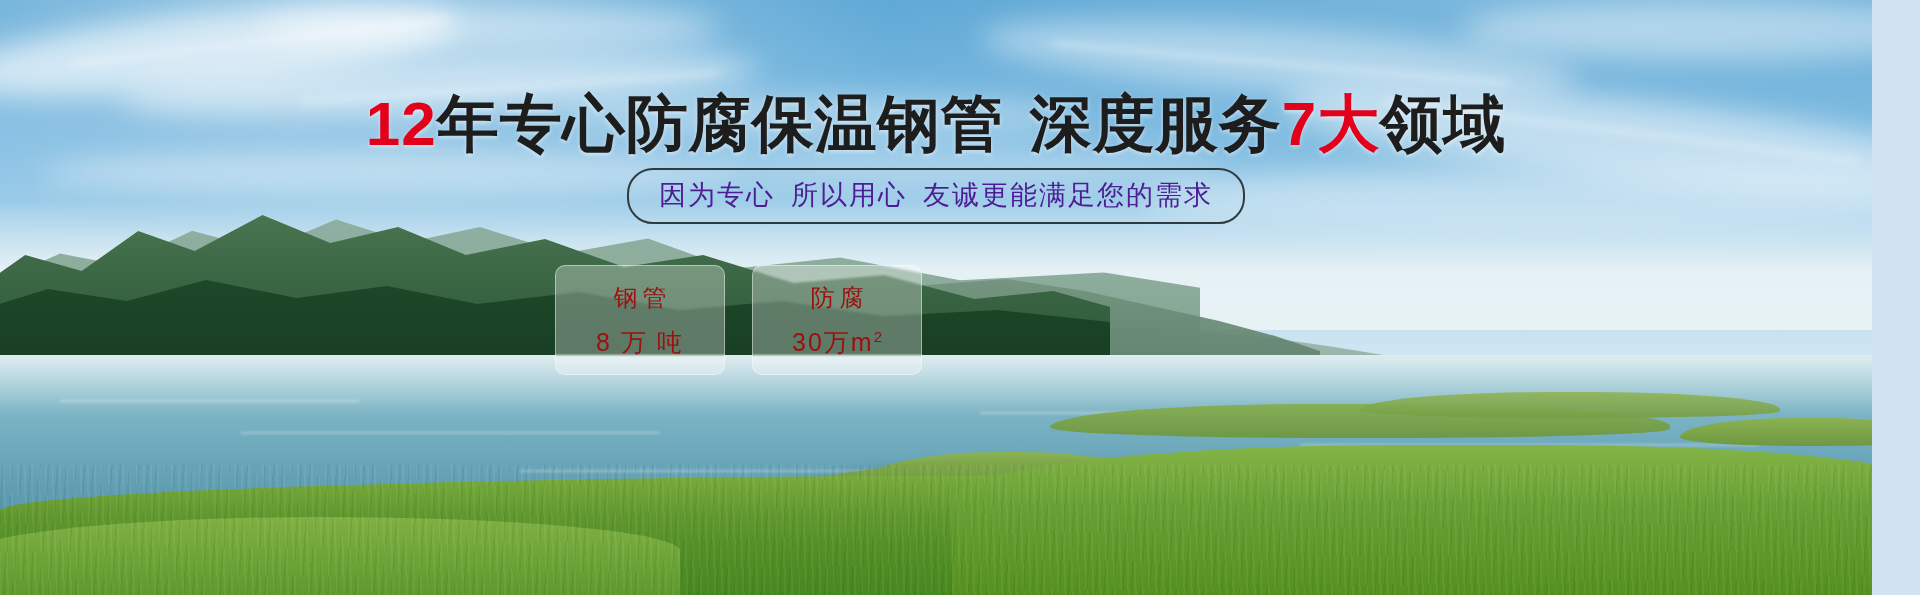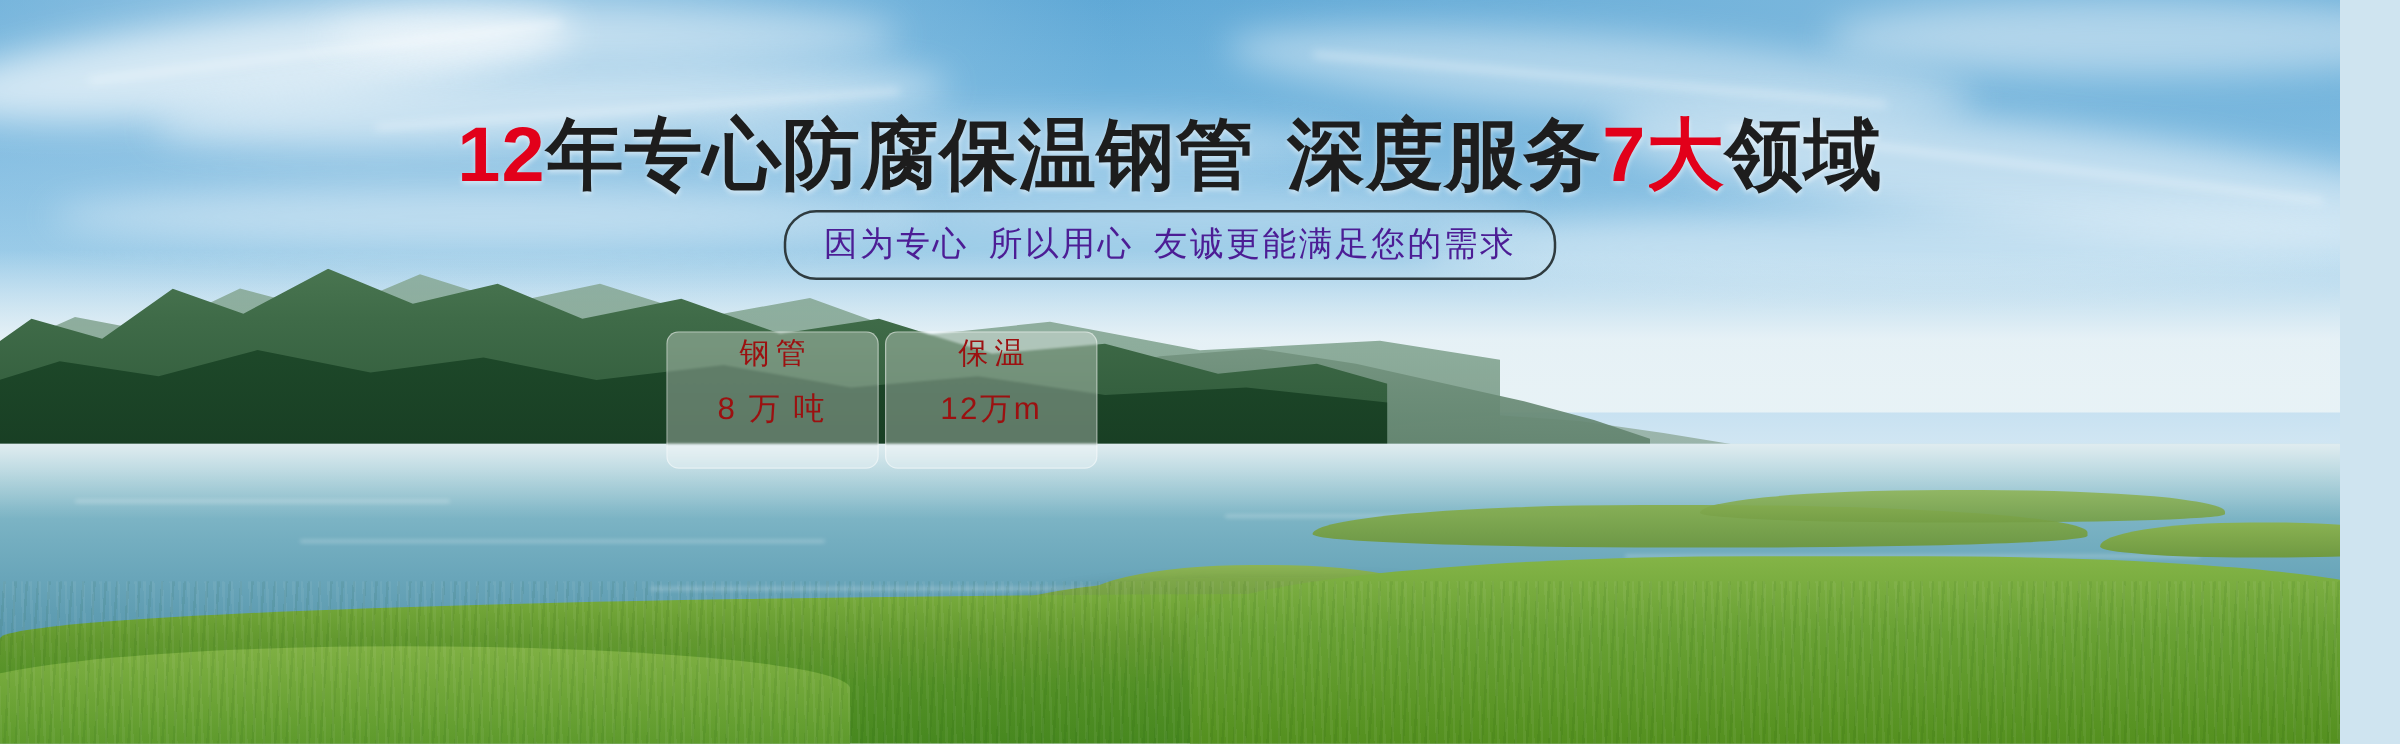--- a/index.html
+++ b/index.html
@@ -181,23 +181,24 @@
 
   .stats {
     position:absolute; left:533px; top:265px;
     display:flex; gap:5px;
   }
   .stat-card {
     width:170px; height:110px;
     border-radius:10px;
     background:rgba(255,255,255,.30);
     border:1px solid rgba(255,255,255,.45);
-    display:flex; flex-direction:column; align-items:center; 
+    display:flex; flex-direction:column; align-items:center; justify-content:center;
     gap:12px;
     backdrop-filter:blur(1px);
+    margin-left:22px;
   }
   .stat-label {
     font-size:24px; color:#9c1010; letter-spacing:5px;
     font-weight:500; text-indent:5px;
   }
   .stat-value {
     font-size:25px; color:#9c1010; letter-spacing:2px; font-weight:400;
   }
   .stat-value sup { font-size:15px; vertical-align:super; letter-spacing:0; }
 </style>
@@ -260,21 +261,21 @@
       <span>因为专心</span><span class="sp"></span><span>所以用心</span><span class="sp"></span><span>友诚更能满足您的需求</span>
     </div>
 
     <div class="stats">
 
       <div class="stat-card">
         <div class="stat-label">钢管</div>
         <div class="stat-value"><span>8 万 吨</span></div>
       </div>
 
-
       <div class="stat-card">
-        <div class="stat-label">保温</div>
-        <div class="stat-value"><span>12万m</span></div>
+        <div class="stat-label">防腐</div>
+        <div class="stat-value"><span>30万m</span><sup>2</sup></div>
       </div>
+
 
     </div>
   </div>
 </div>
 
 </body></html>

